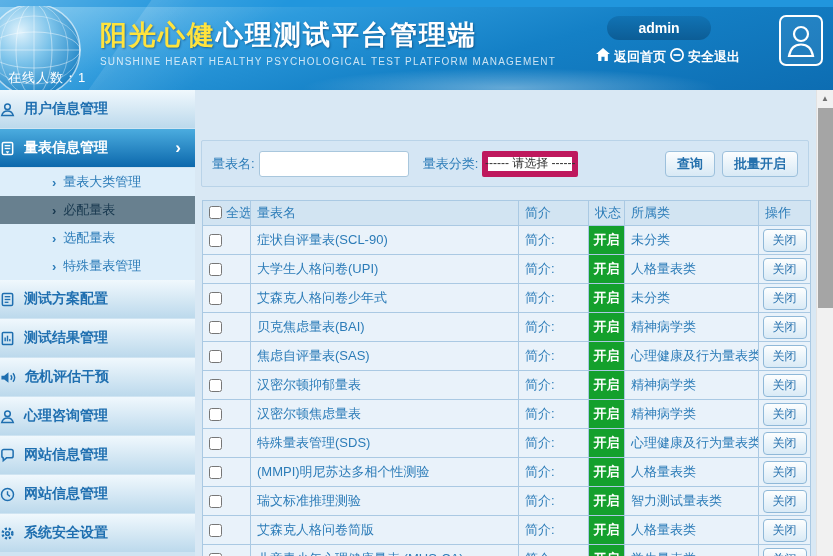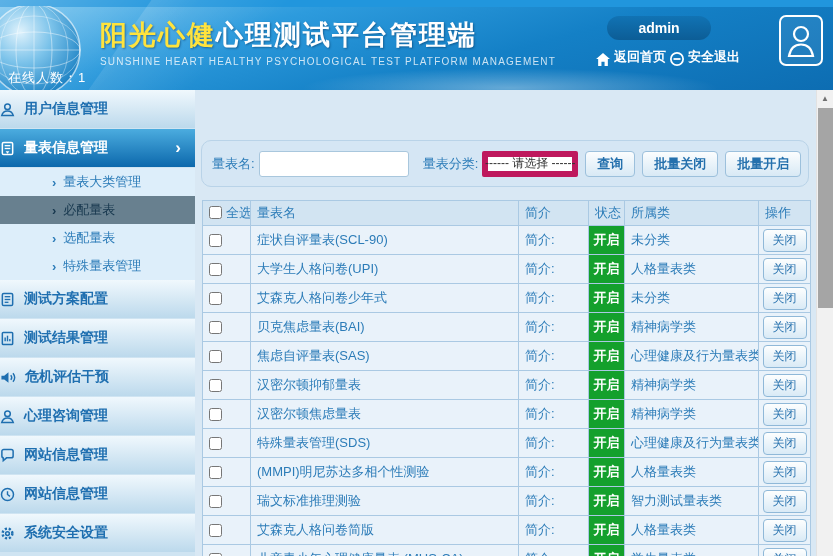--- a/index.html
+++ b/index.html
@@ -23,21 +23,21 @@
     text-shadow:1px 1px 2px rgba(0,40,80,.45)}
   .brand-hl{color:#ffe33d}
   .brand-rest{color:#ffffff}
   .brand-sub{margin-top:3px;font-size:10px;color:rgba(255,255,255,.78);letter-spacing:1.2px;white-space:nowrap}
   .online{position:absolute;left:8px;bottom:3px;color:#fff;font-size:13px;letter-spacing:1px}
   .admin-pill{position:absolute;left:607px;top:16px;width:104px;height:24px;border-radius:12px;
     background:linear-gradient(#1173b4,#0c5d96);color:#fff;font-size:14px;font-weight:bold;
     text-align:center;line-height:24px;cursor:pointer}
   .top-links{position:absolute;left:596px;top:48px;width:180px;display:flex;align-items:center;
     gap:4px;color:#fff;font-size:13px;font-weight:bold;white-space:nowrap}
-  .top-links .lnk{display:flex;align-items:flex-end;gap:4px;cursor:pointer}
+  .top-links .lnk{display:flex;align-items:flex-start;gap:4px;cursor:pointer}
   .icon{display:inline-flex;align-items:center;justify-content:center;line-height:0}
   .avatar-box{position:absolute;left:779px;top:15px;width:44px;height:51px;border:2px solid #fff;
     border-radius:7px;background:rgba(255,255,255,.08);display:flex;align-items:center;
     justify-content:center;cursor:pointer}
 
   
   .sidebar{position:absolute;left:0;top:90px;width:195px;height:466px;background:#cfe4f2;overflow:hidden}
   .side-item{height:38px;margin-bottom:1px;display:flex;align-items:center;
     gap:9px;background:linear-gradient(#f0f8fd,#bcd9ec);color:#1f6fb0;font-size:14px;font-weight:bold;
     cursor:pointer;position:relative}
@@ -46,21 +46,21 @@
   .side-item.active .icon{color:#fff}
   .side-item .arrow{position:absolute;right:14px;font-size:17px;font-weight:bold;color:#fff}
   .sub-item{height:28px;display:flex;align-items:center;padding-left:52px;gap:7px;background:#ddeefa;
     color:#2c7cb8;font-size:13px;cursor:pointer}
   .sub-item .caret{font-weight:bold;font-size:13px}
   .sub-item.selected{background:#68808f;color:#17374e}
 
   
   .main{position:absolute;left:195px;top:90px;width:621px;height:466px;background:#d9e8f4;overflow:hidden}
   .filter{position:absolute;left:6px;top:50px;width:608px;height:47px;border:1px solid #b9d3e8;
-    border-radius:10px;background:#d5e6f4;display:flex;align-items:center;padding:0 10px}
+    border-radius:2px;background:#d5e6f4;display:flex;align-items:center;padding:0 10px}
   .filter label{color:#2c7cb8;font-size:13px;white-space:nowrap}
   .filter input[type=text]{width:150px;height:26px;margin-left:4px;border:1px solid #a9c7dd;
     border-radius:3px;background:#fff;padding:0 5px;font-size:13px}
   .select-box{width:96px;height:26px;margin-left:4px;border:6px solid #be185d;border-radius:2px;
     background:#fff;color:#333;font-size:12px;display:flex;align-items:center;justify-content:center;
     cursor:pointer;white-space:nowrap}
   .cat-label{margin-left:14px}
   .filter .spacer{flex:1}
   .btn{height:26px;margin-left:7px;padding:0 11px;border:1px solid #9cc0dc;border-radius:4px;
     background:linear-gradient(#fbfdfe,#d8e9f5);color:#2470ad;font-size:13px;font-weight:bold;
@@ -265,21 +265,20 @@
     </div>
 
   <div class="main">
     <div class="filter">
       <label>量表名:</label>
       <input type="text" value="" style="">
       <label class="cat-label">量表分类:</label>
       <div class="select-box">------ 请选择 ------</div>
       <div class="spacer"></div>
       <button class="btn">查询</button>
-      <button class="btn">批量关闭</button>
       <button class="btn">批量开启</button>
     </div>
 
     <table class="scale-table">
       <thead>
           <tr id="thead-row">
             <th class="col-check" style="width: 48px;"><input type="checkbox" style=""><span>全选</span></th>
             <th style="width: 268px;">量表名</th>
             <th style="width: 70px;">简介</th>
             <th style="width: 36px;">状态</th>

